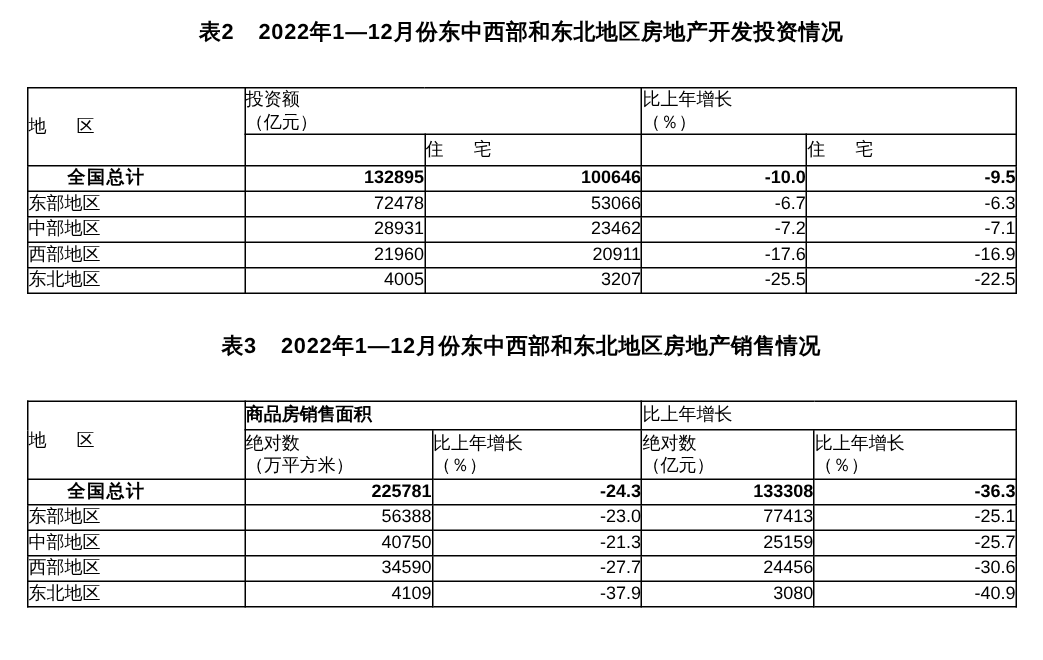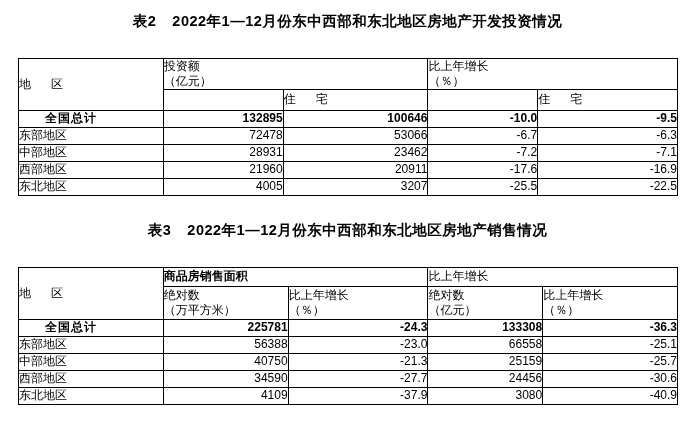--- a/index.html
+++ b/index.html
@@ -245,21 +245,21 @@
           <td class="cell-region total">全国总计</td>
           <td class="cell-num total">225781</td>
           <td class="cell-num total">-24.3</td>
           <td class="cell-num total">133308</td>
           <td class="cell-num total">-36.3</td>
         </tr>
         <tr>
           <td class="cell-region">东部地区</td>
           <td class="cell-num">56388</td>
           <td class="cell-num">-23.0</td>
-          <td class="cell-num">66558</td>
+          <td class="cell-num">77413</td>
           <td class="cell-num">-25.1</td>
         </tr>
         <tr>
           <td class="cell-region">中部地区</td>
           <td class="cell-num">40750</td>
           <td class="cell-num">-21.3</td>
           <td class="cell-num">25159</td>
           <td class="cell-num">-25.7</td>
         </tr>
         <tr>

